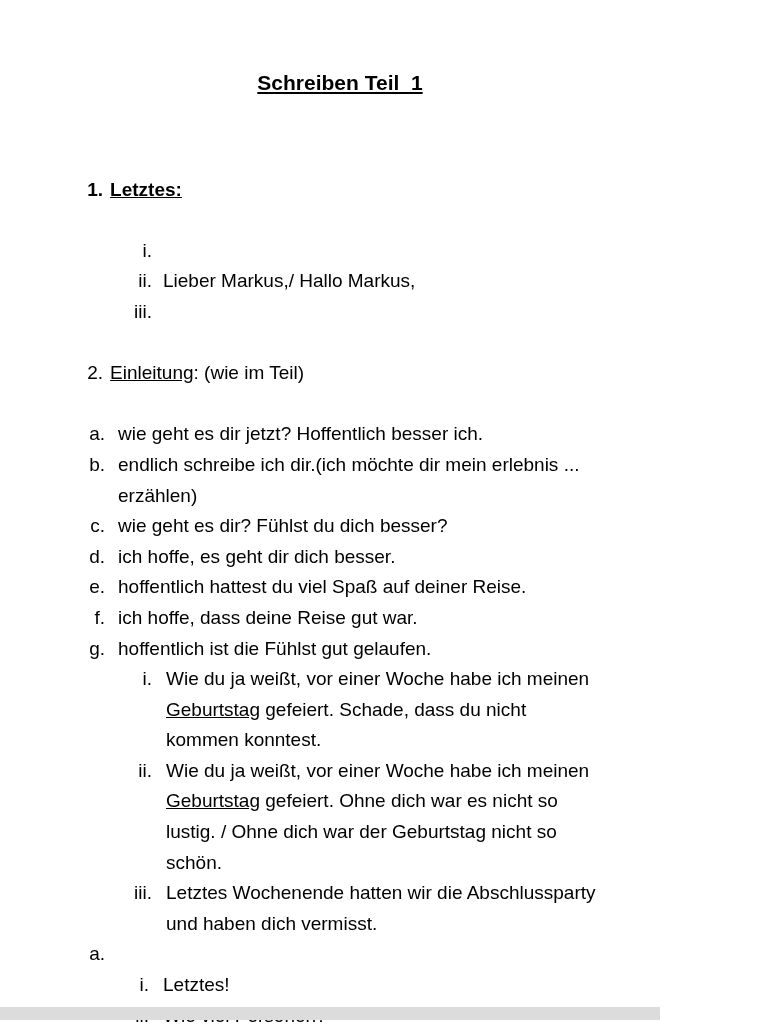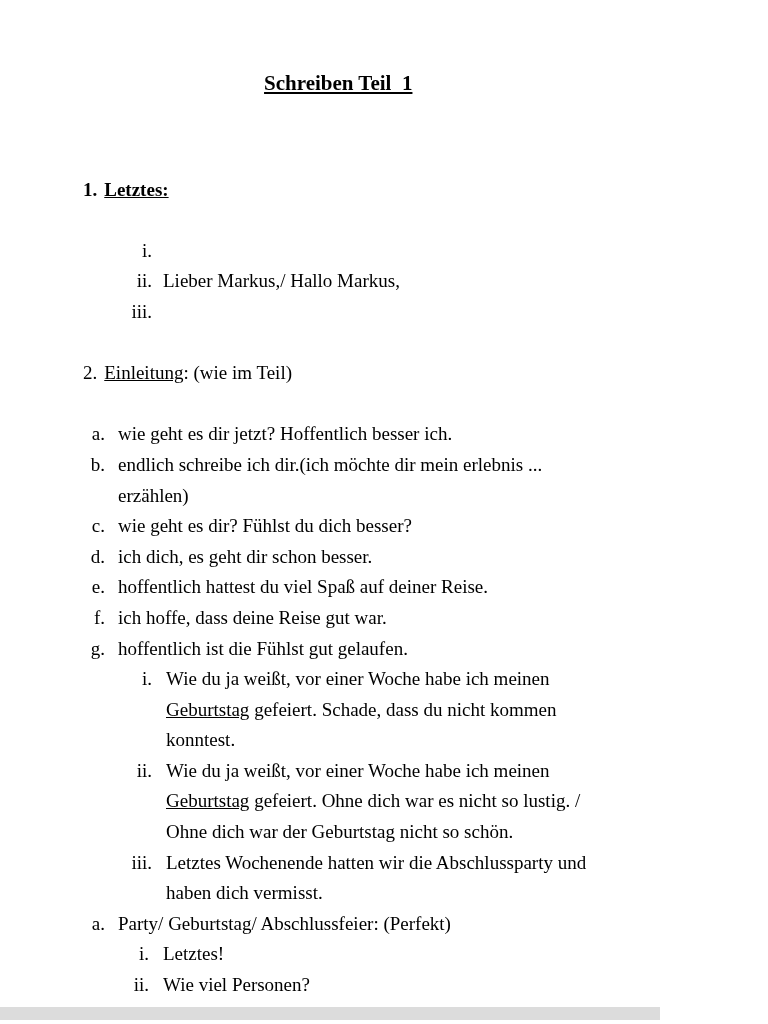--- a/index.html
+++ b/index.html
@@ -3,21 +3,21 @@
   <meta charset="utf-8">
   <style>
     html, body { margin: 0; padding: 0; }
     body { width: 768px; height: 1024px; background: #ffffff; }
     .page {
       position: relative;
       width: 660px;
       height: 1024px;
       background: #ffffff;
       overflow: hidden;
-      font-family: Liberation Serif, serif;
+      font-family: Liberation Sans, sans-serif;
       color: #000000;
     }
     .doc { padding: 44px 60px 0 45px; }
     .title-line {
       text-align: center;
       font-size: 21px;
       font-weight: bold;
       line-height: 26px;
       margin-bottom: 22px;
       white-space: pre-wrap;
@@ -81,21 +81,21 @@
       <div class="row lvl-a">
         <span class="m">b.</span>
         <span class="t">endlich schreibe ich dir.(ich möchte dir mein erlebnis ... erzählen)</span>
       </div>
       <div class="row lvl-a">
         <span class="m">c.</span>
         <span class="t">wie geht es dir? Fühlst du dich besser?</span>
       </div>
       <div class="row lvl-a">
         <span class="m">d.</span>
-        <span class="t">ich dich, es geht dir schon besser.</span>
+        <span class="t">ich hoffe, es geht dir dich besser.</span>
       </div>
       <div class="row lvl-a">
         <span class="m">e.</span>
         <span class="t">hoffentlich hattest du viel Spaß auf deiner Reise.</span>
       </div>
       <div class="row lvl-a">
         <span class="m">f.</span>
         <span class="t">ich hoffe, dass deine Reise gut war.</span>
       </div>
       <div class="row lvl-a">
@@ -112,21 +112,20 @@
         <span class="t"><span>Wie du ja weißt, vor einer Woche habe ich meinen </span><span class="u">Geburtstag</span><span> gefeiert. Ohne dich war es nicht so lustig. / Ohne dich war der Geburtstag nicht so schön.</span></span>
       </div>
       <div class="row lvl-gi">
         <span class="m">iii.</span>
         <span class="t"><span>Letztes Wochenende hatten wir die Abschlussparty und haben dich vermisst.</span><span class="u"></span><span></span></span>
       </div>
 
 
       <div class="row lvl-a">
         <span class="m">a.</span>
-        <span class="t">Party/ Geburtstag/ Abschlussfeier: (Perfekt)</span>
       </div>
 
       <div class="row lvl-bi">
         <span class="m">i.</span>
         <span class="t">Letztes!</span>
       </div>
       <div class="row lvl-bi">
         <span class="m">ii.</span>
         <span class="t">Wie viel Personen?</span>
       </div>

